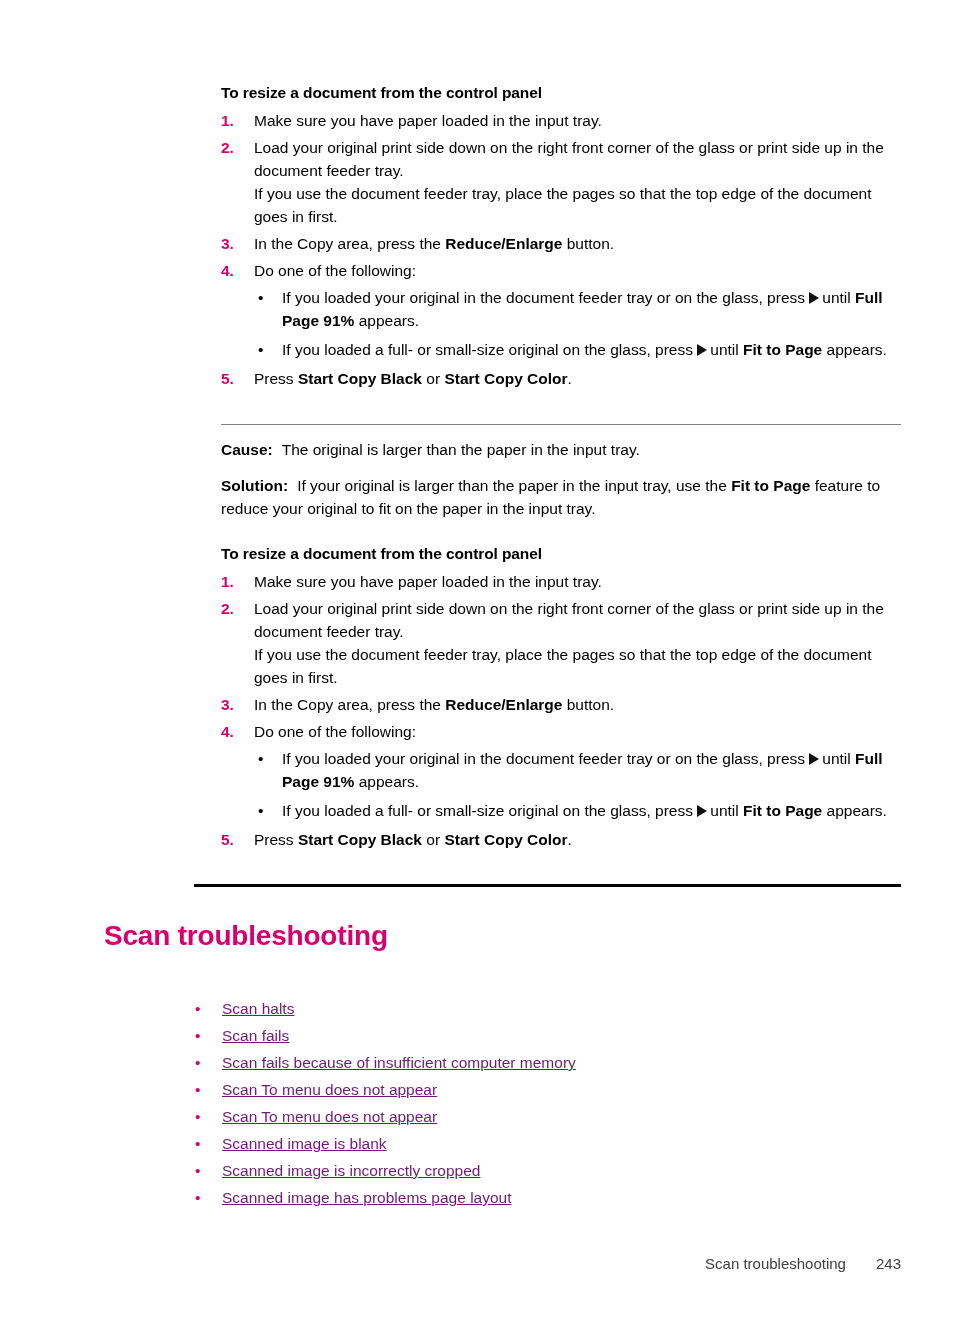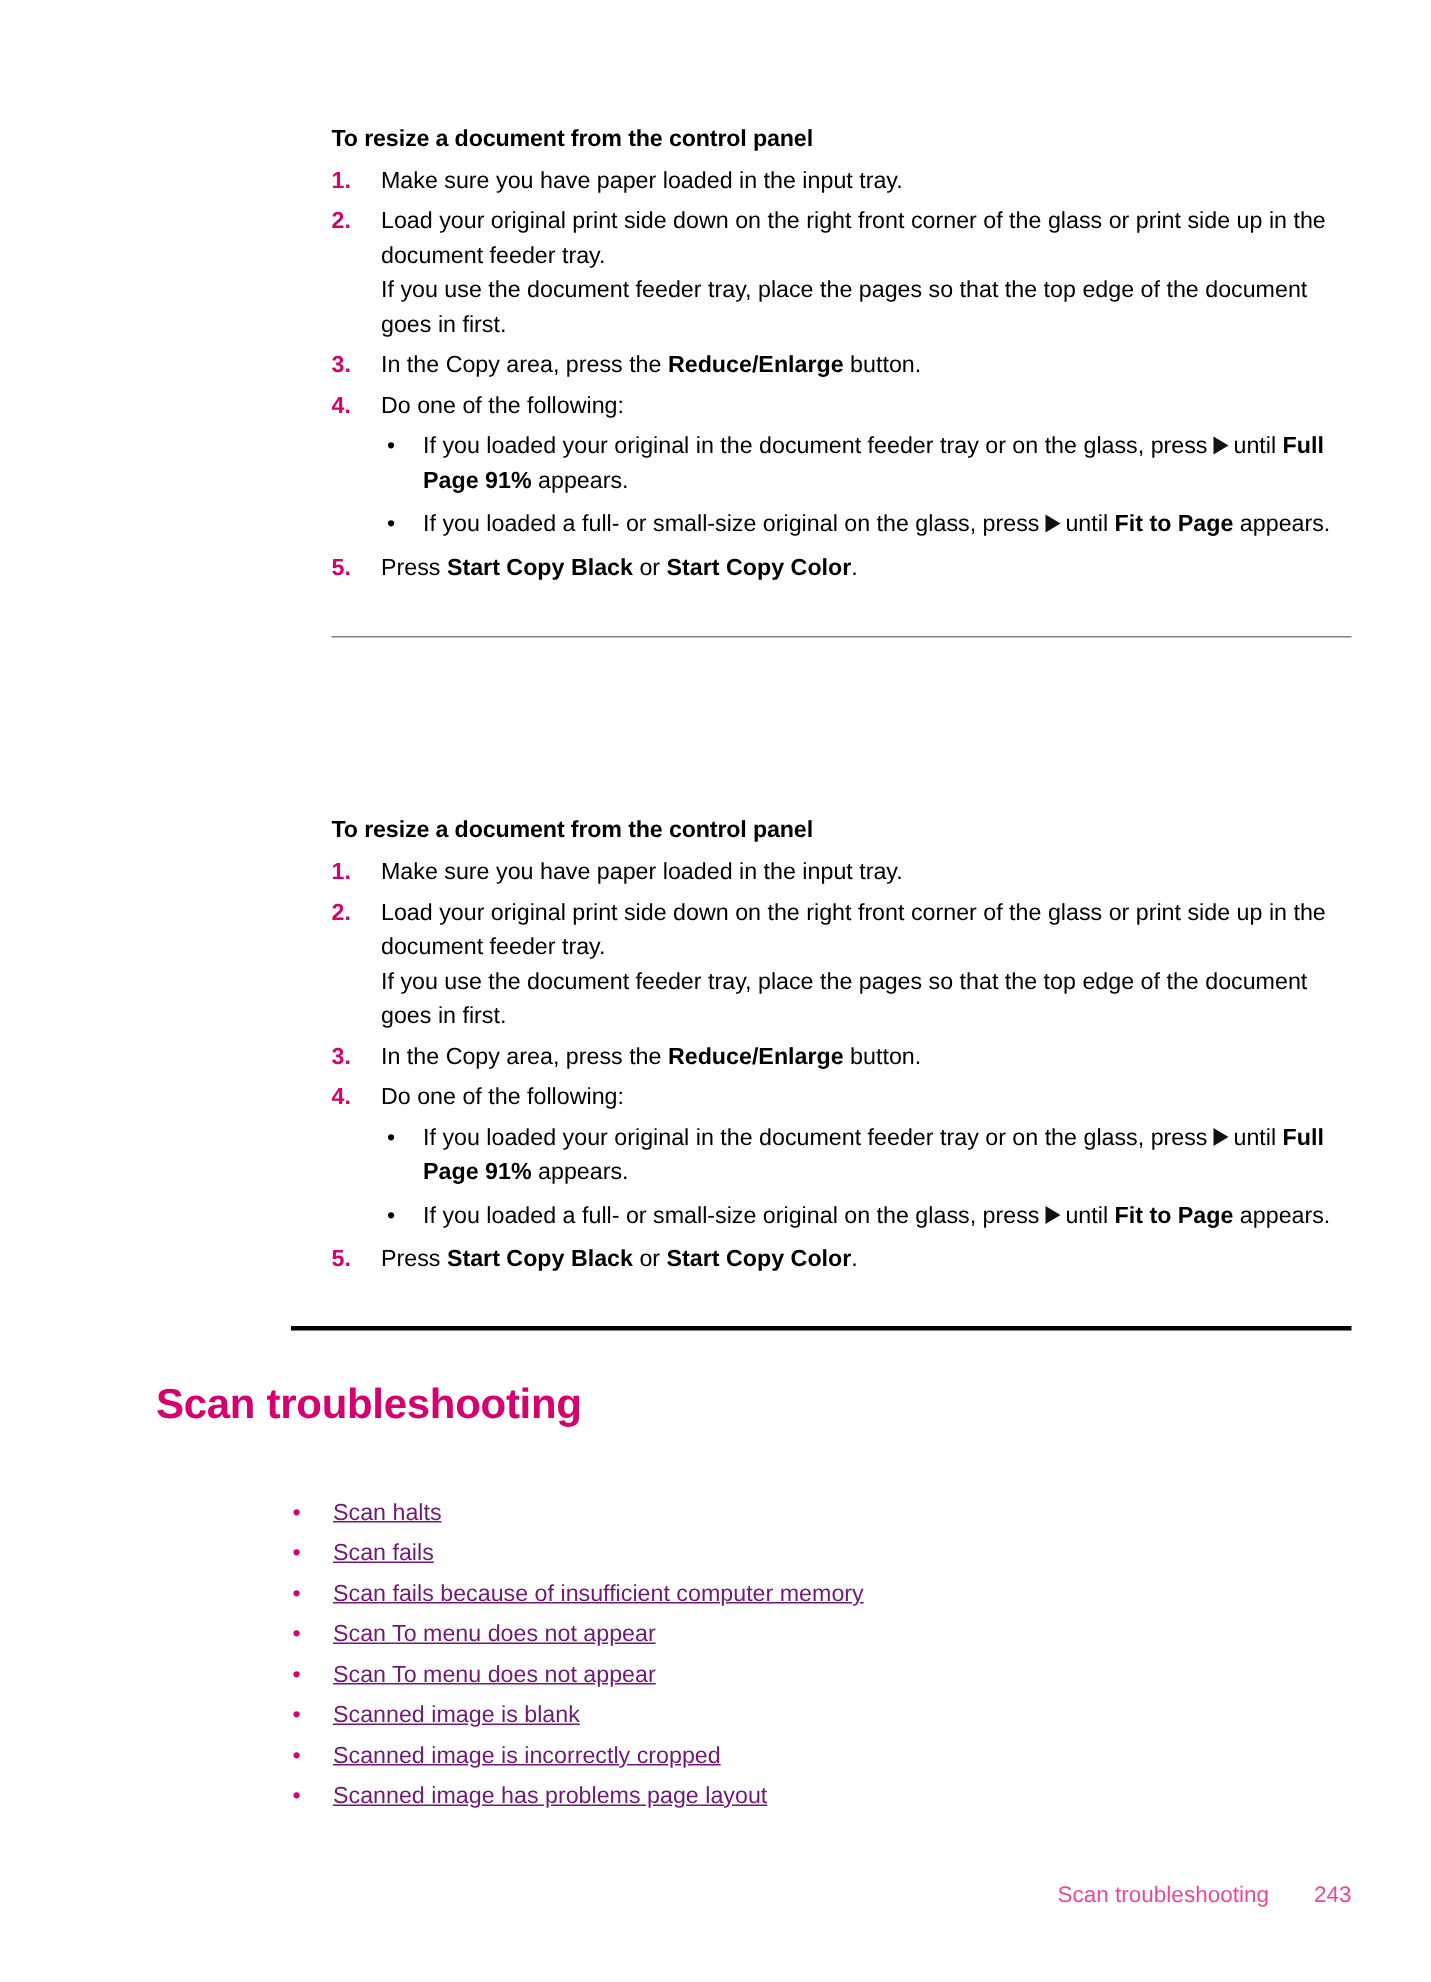--- a/index.html
+++ b/index.html
@@ -178,21 +178,21 @@
   }
 
   
   .footer {
     position: absolute;
     left: 0;
     top: 1255px;
     width: 885px;
     text-align: right;
     font-size: 15px;
-    color: #ec4899;
+    color: #404040;
   }
   .footer .f-title { }
   .footer .f-page {
     display: inline-block;
     margin-left: 30px;
     font-weight: normal;
   }
 </style>
 </head>
 <body>
@@ -238,20 +238,26 @@
         <span class="num">5.</span>
         <span>Press </span><b>Start Copy Black</b><span> or </span><b>Start Copy Color</b><span>.</span>
       </li>
 
     </ol>
   </div>
 
   <div class="rule-thin" style="top:424px;"></div>
 
   <div class="cause-sol" style="top:438px;">
+    <p>
+      <span class="lbl">Cause:</span><span class="gap"></span><span>The original is larger than the paper in the input tray.</span>
+    </p>
+    <p>
+      <span class="lbl">Solution:</span><span class="gap"></span><span>If your original is larger than the paper in the input tray, use the </span><b>Fit to Page</b><span> feature to reduce your original to fit on the paper in the input tray.</span>
+    </p>
   </div>
 
   <div class="proc-block" style="top:543px;">
     <h3 class="proc-title">To resize a document from the control panel</h3>
 
     <ol class="steps">
 
       <li>
         <span class="num">1.</span>
         <span>Make sure you have paper loaded in the input tray.</span>

